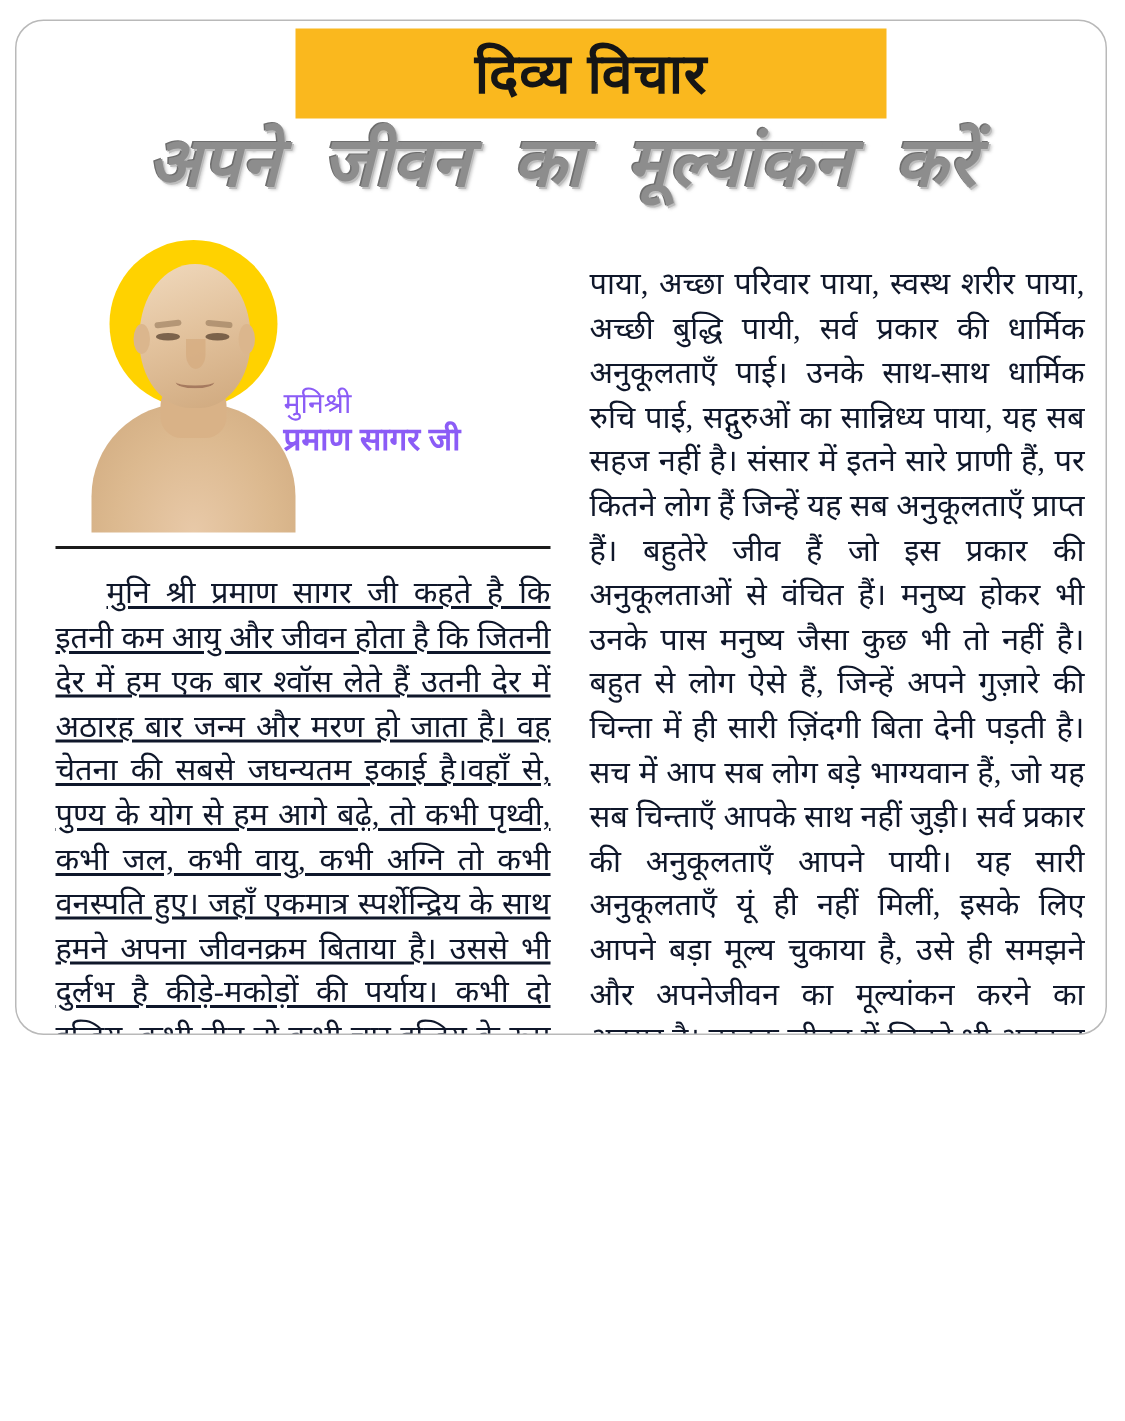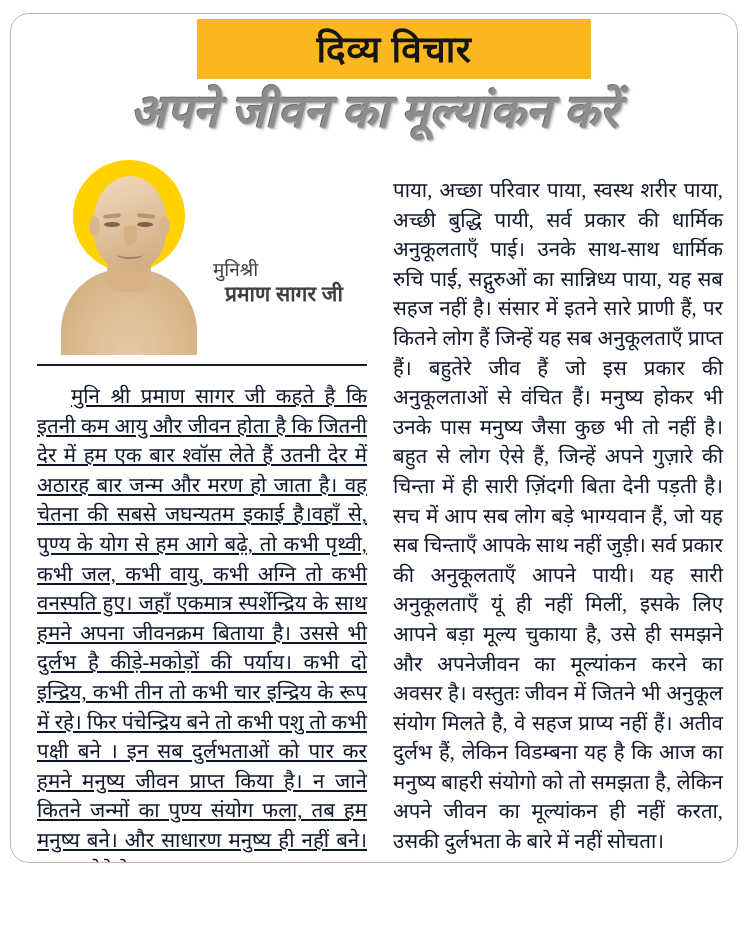--- a/index.html
+++ b/index.html
@@ -14,21 +14,21 @@
     font-family: "Liberation Serif", "DejaVu Serif", serif;
     overflow: hidden;
   }
 
   
   .clipping-card {
     position: absolute;
     left: 10px;
     top: 13px;
     width: 728px;
-    height: 850px;
+    height: 677px;
     border: 1.5px solid #b9b9b9;
     border-radius: 19px;
     background: #ffffff;
     box-sizing: border-box;
     overflow: hidden;
     padding-left: 40px;
   }
 
   
   .banner {
@@ -55,21 +55,21 @@
   
   .headline-wrap {
     position: absolute;
     left: 0;
     top: 72px;
     width: 728px;
     text-align: center;
   }
   .headline {
     display: inline-block;
-    font-family: Liberation Serif, serif;
+    font-family: Liberation Mono, monospace;
     font-weight: 700;
     font-style: italic;
     font-size: 46px;
     line-height: 1.15;
     color: #8d8d8d;
     letter-spacing: 0.5px;
     white-space: nowrap;
     text-shadow:
        1px  1px 0 #bdbdbd,
       -1px -1px 0 #6e6e6e,
@@ -197,28 +197,28 @@
     top: 90px;
     width: 26px;
     height: 7px;
     border-bottom: 2.5px solid #9a6d55;
     border-radius: 0 0 50% 50%;
     opacity: .8;
   }
 
   .caption {
     position: absolute;
-    left: 184px;
+    left: 160px;
     top: 104px;
     width: 168px;
     font-family: "Liberation Sans", "DejaVu Sans", sans-serif;
-    color: #404040;
+    color: #8b5cf6;
   }
   .cap-line-1 { font-size: 19px; line-height: 1.22; font-weight: 400; }
-  .cap-line-2 { font-size: 21px; line-height: 1.22; font-weight: 700; margin-left: 12px; }
+  .cap-line-2 { font-size: 21px; line-height: 1.22; font-weight: 700; }
   .cap-line-3 { font-size: 16px; line-height: 1.22; font-weight: 400; }
 
   .rule {
     position: absolute;
     left: 8px;
     top: 210px;
     width: 330px;
     height: 0;
     border-top: 2.5px solid #1b1b1b;
   }

